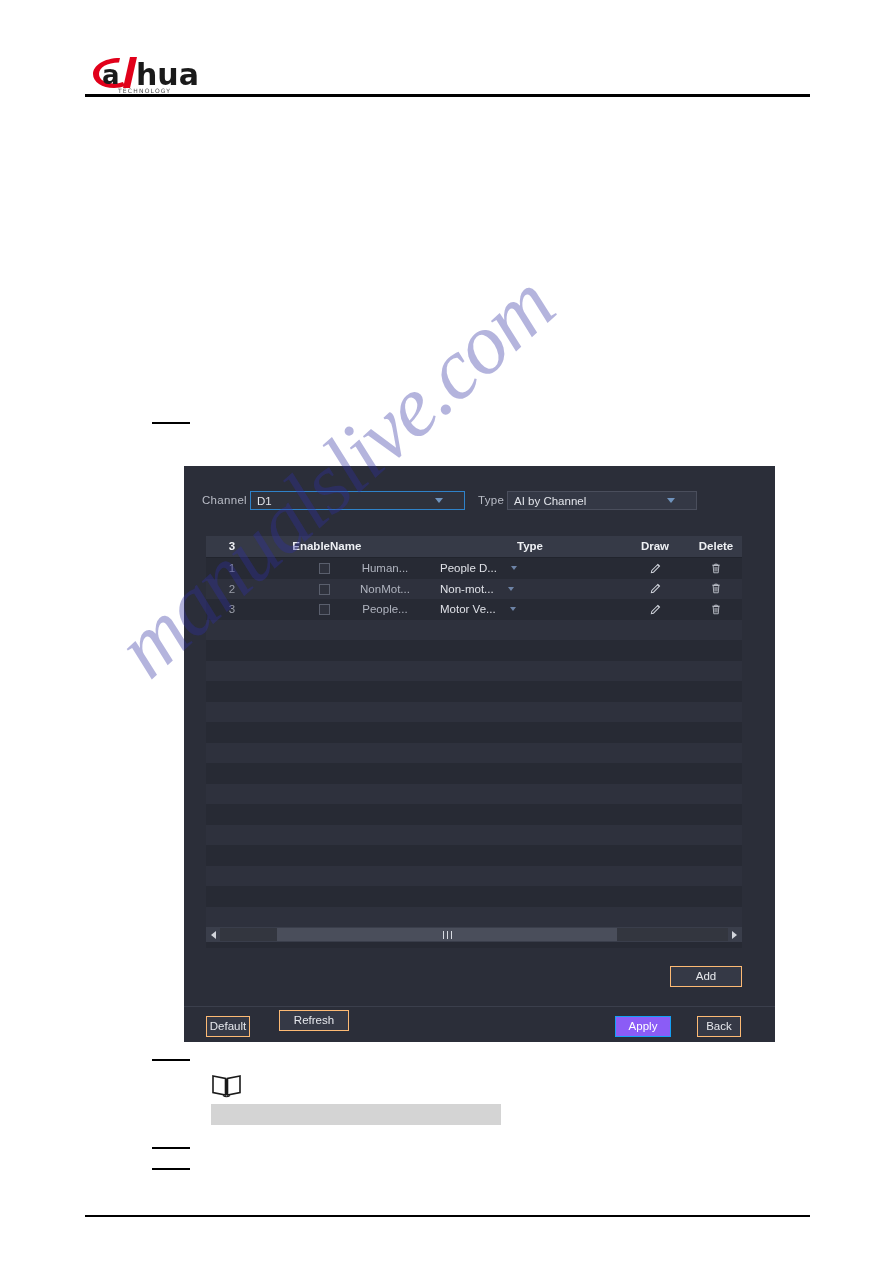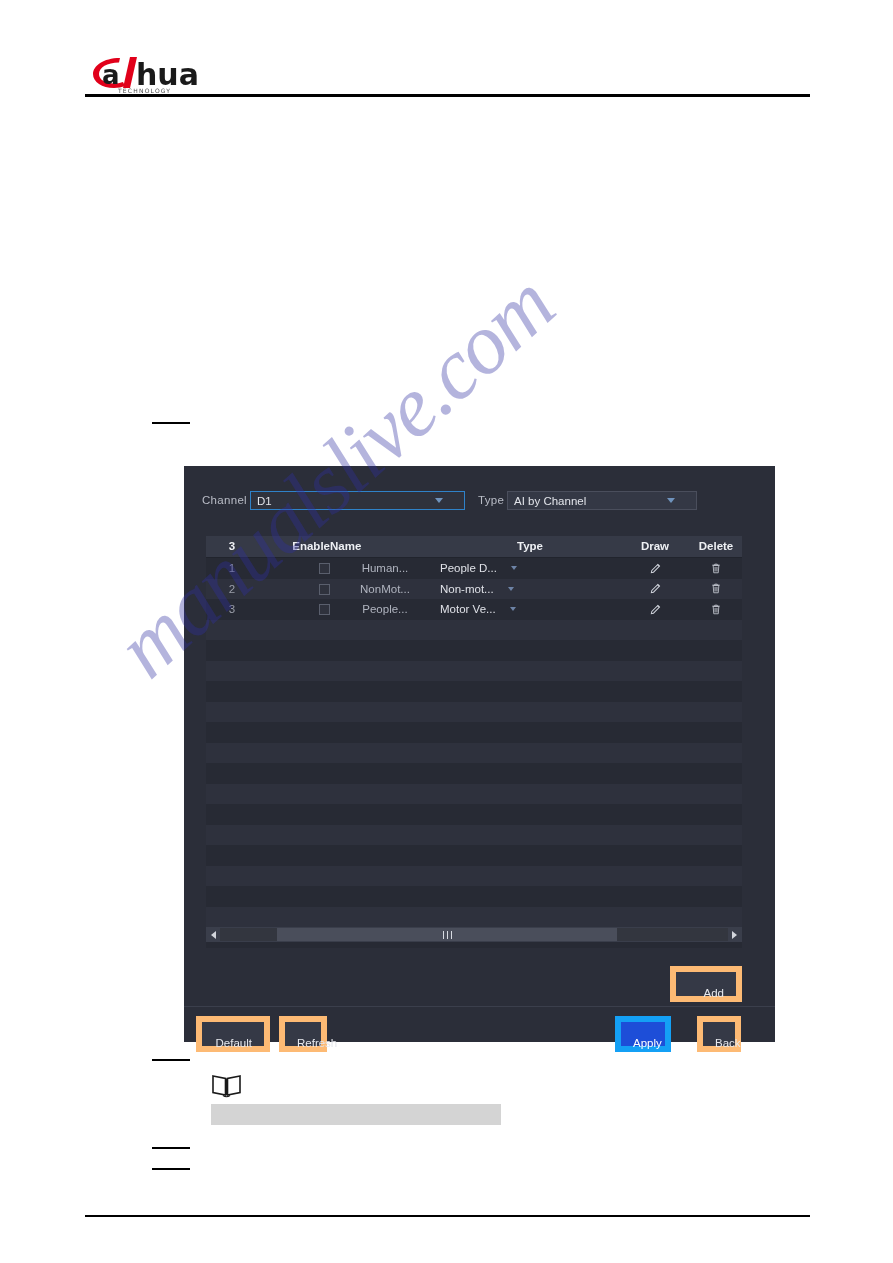--- a/index.html
+++ b/index.html
@@ -278,29 +278,29 @@
   
   #add-row {
     position: absolute;
     left: 0;
     top: 490px;
     width: 591px;
     height: 38px;
   }
   .btn {
     box-sizing: border-box;
-    border: 6px solid #fdba74;
+    border: 1px solid #fdba74;
     background: #353946;
     color: #e6e8ed;
     font-size: 11.5px;
     height: 21px;
     line-height: 19px;
-    text-align: right;
+    text-align: center;
     font-family: "Liberation Sans", sans-serif;
-    padding: 12px;
+    padding: 0;
     cursor: default;
   }
   #add-button {
     position: absolute;
     right: 33px;
     top: 10px;
     width: 72px;
   }
 
   #footer-divider {
@@ -311,24 +311,24 @@
     height: 1px;
     background: #3b3f4c;
   }
   #footer-bar {
     position: absolute;
     left: 0;
     top: 541px;
     width: 591px;
     height: 35px;
   }
-  #btn-default { position: absolute; left: 12px;  top: 9px; width: 74px; }
-  #btn-refresh { position: absolute; left: 95px;  top: 9px; width: 48px; }
+  #btn-default { position: absolute; left: 22px;  top: 9px; width: 44px; }
+  #btn-refresh { position: absolute; left: 95px;  top: 3px; width: 70px; }
   #btn-apply   { position: absolute; left: 431px; top: 9px; width: 56px;
-                 background: #1d4ed8; border-color: #14a0f5; color: #ffffff; }
+                 background: #8b5cf6; border-color: #14a0f5; color: #ffffff; }
   #btn-back    { position: absolute; left: 513px; top: 9px; width: 44px; }
 
   
   #watermark {
     position: absolute;
     left: 120px;
     top: 360px;
     width: 640px;
     height: 560px;
     pointer-events: none;

